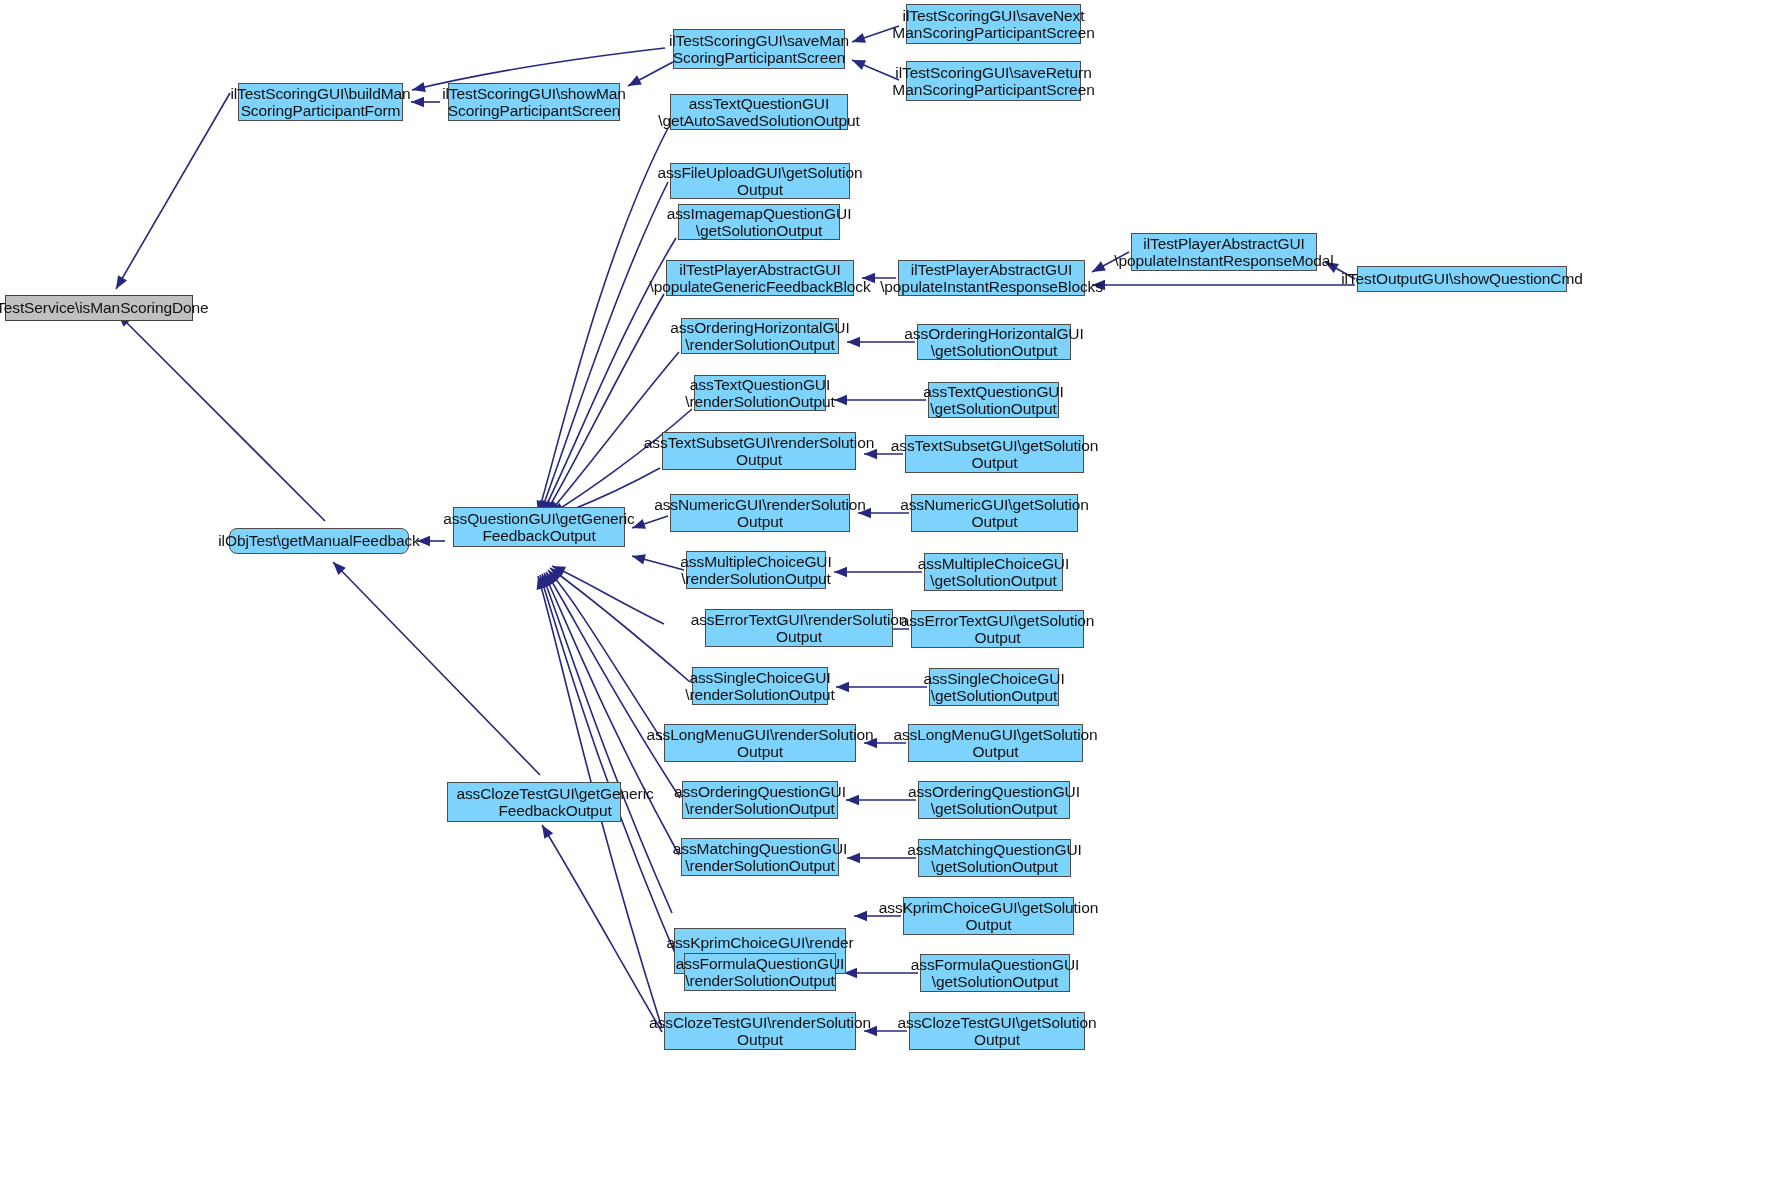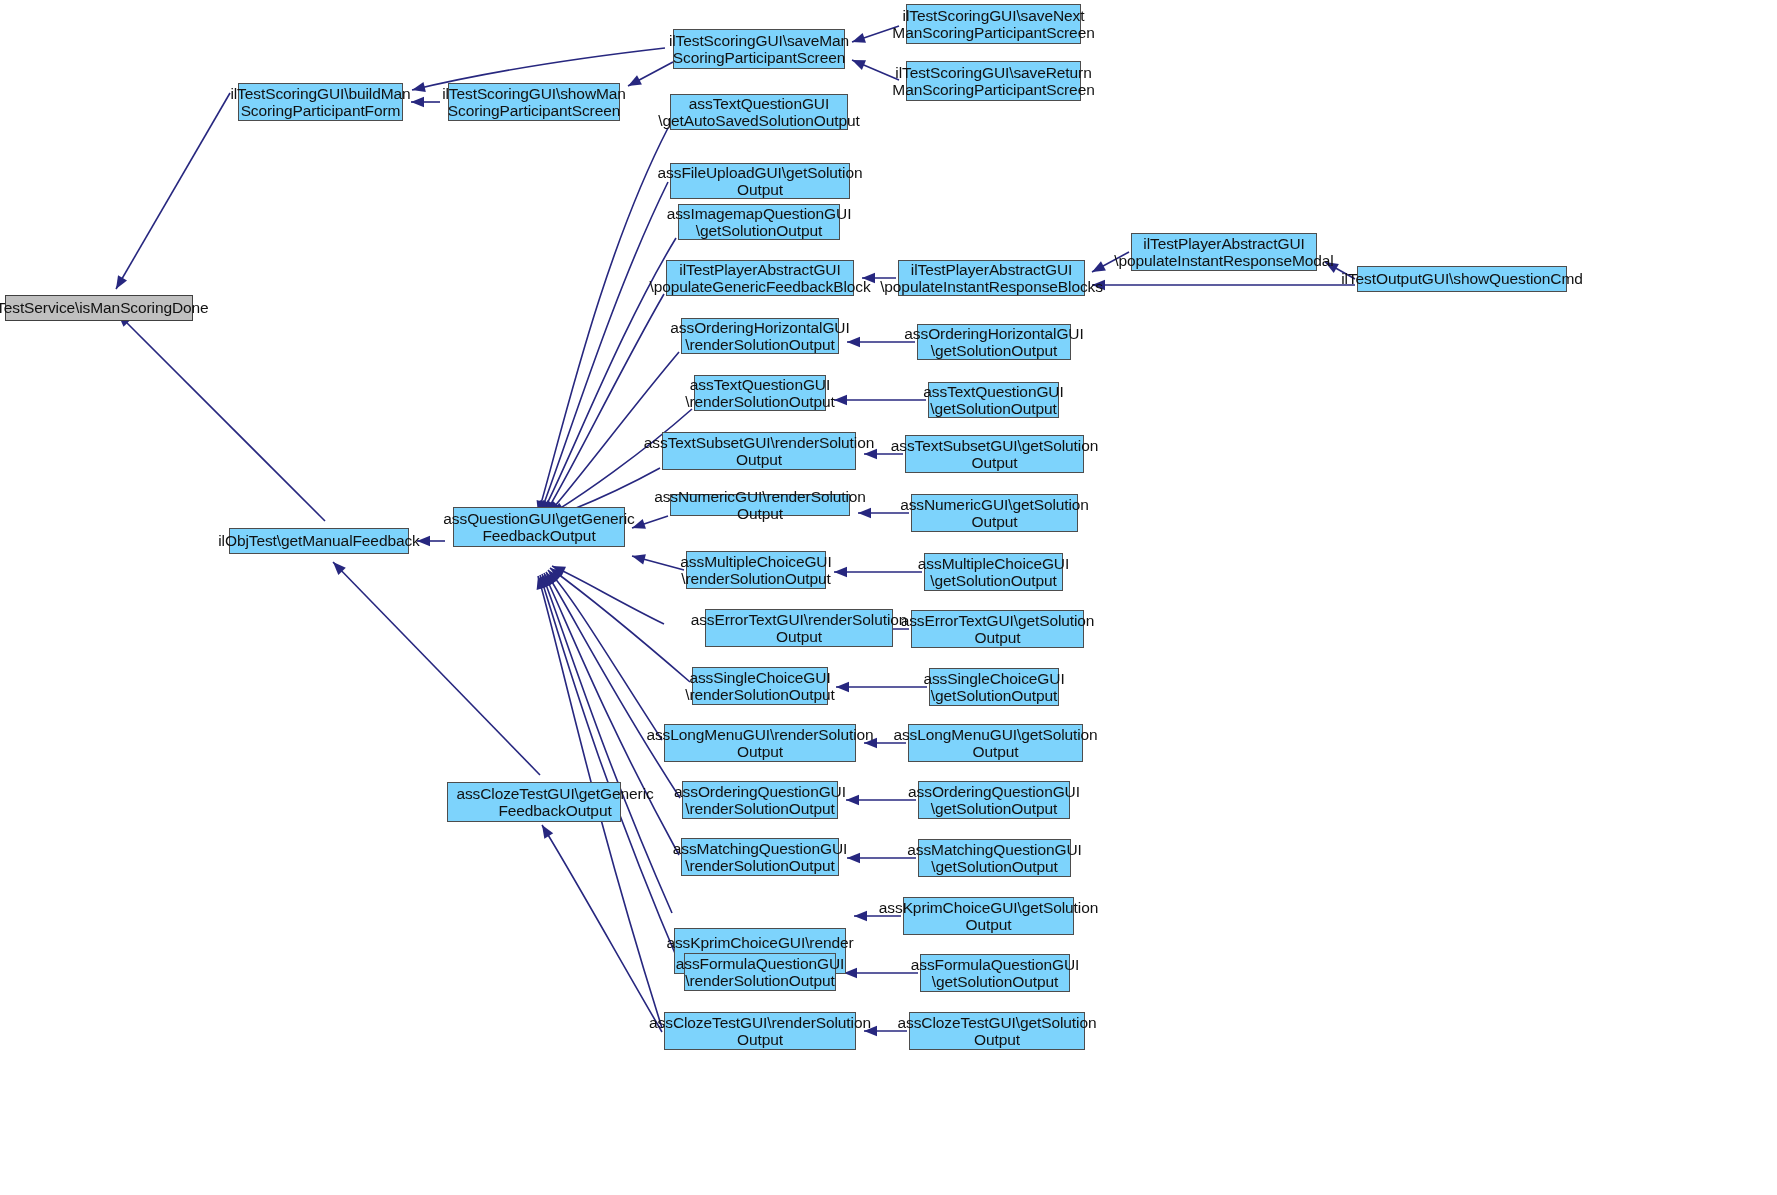--- a/index.html
+++ b/index.html
@@ -123,40 +123,40 @@
       <div class="node" style="left: 238px; top: 83px; width: 165px; height: 38px;">ilTestScoringGUI\buildMan
 ScoringParticipantForm</div>
       <div class="node" style="left: 448px; top: 83px; width: 172px; height: 38px;">ilTestScoringGUI\showMan
 ScoringParticipantScreen</div>
       <div class="node" style="left: 673px; top: 29px; width: 172px; height: 40px;">ilTestScoringGUI\saveMan
 ScoringParticipantScreen</div>
       <div class="node" style="left: 906px; top: 4px; width: 175px; height: 40px;">ilTestScoringGUI\saveNext
 ManScoringParticipantScreen</div>
       <div class="node" style="left: 906px; top: 61px; width: 175px; height: 40px;">ilTestScoringGUI\saveReturn
 ManScoringParticipantScreen</div>
-      <div class="node" style="left: 229px; top: 528px; width: 180px; height: 26px;">ilObjTest\getManualFeedback</div>
+      <div class="node" style="left: 229px; top: 528px; width: 180px; height: 26px; border-radius: 8px;">ilObjTest\getManualFeedback</div>
       <div class="node" style="left: 453px; top: 507px; width: 172px; height: 40px;">assQuestionGUI\getGeneric
 FeedbackOutput</div>
       <div class="node" style="left: 447px; top: 782px; width: 174px; height: 40px; padding-left: 45px;">assClozeTestGUI\getGeneric
 FeedbackOutput</div>
       <div class="node" style="left: 670px; top: 94px; width: 178px; height: 36px;">assTextQuestionGUI
 \getAutoSavedSolutionOutput</div>
       <div class="node" style="left: 670px; top: 148px; width: 180px; height: 36px; margin-top: 15px;">assFileUploadGUI\getSolution
 Output</div>
       <div class="node" style="left: 678px; top: 204px; width: 162px; height: 36px;">assImagemapQuestionGUI
 \getSolutionOutput</div>
       <div class="node" style="left: 666px; top: 260px; width: 188px; height: 36px;">ilTestPlayerAbstractGUI
 \populateGenericFeedbackBlock</div>
       <div class="node" style="left: 681px; top: 318px; width: 158px; height: 36px;">assOrderingHorizontalGUI
 \renderSolutionOutput</div>
       <div class="node" style="left: 694px; top: 375px; width: 132px; height: 36px;">assTextQuestionGUI
 \renderSolutionOutput</div>
       <div class="node" style="left: 662px; top: 432px; width: 194px; height: 38px;">assTextSubsetGUI\renderSolution
 Output</div>
-      <div class="node" style="left: 670px; top: 494px; width: 180px; height: 22px;">assNumericGUI\renderSolution
+      <div class="node" style="left: 670px; top: 494px; width: 180px; height: 38px;">assNumericGUI\renderSolution
 Output</div>
       <div class="node" style="left: 686px; top: 551px; width: 140px; height: 38px;">assMultipleChoiceGUI
 \renderSolutionOutput</div>
       <div class="node" style="left: 666px; top: 609px; width: 188px; height: 38px; margin-left: 39px;">assErrorTextGUI\renderSolution
 Output</div>
       <div class="node" style="left: 692px; top: 667px; width: 136px; height: 38px;">assSingleChoiceGUI
 \renderSolutionOutput</div>
       <div class="node" style="left: 664px; top: 724px; width: 192px; height: 38px;">assLongMenuGUI\renderSolution
 Output</div>
       <div class="node" style="left: 682px; top: 781px; width: 156px; height: 38px;">assOrderingQuestionGUI

